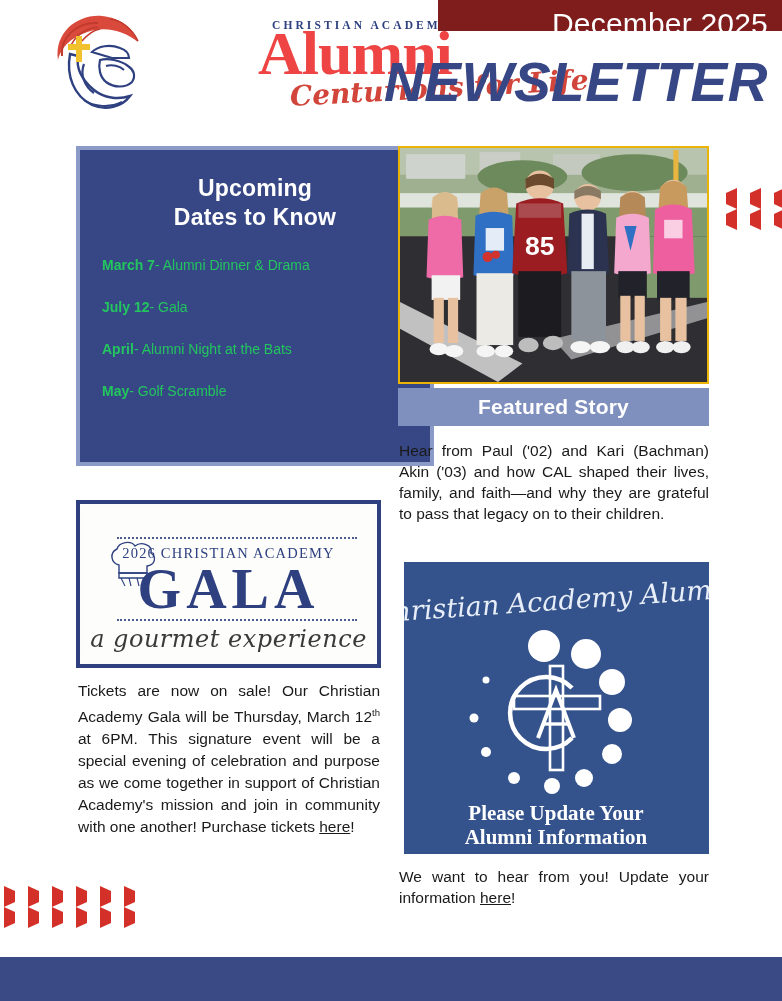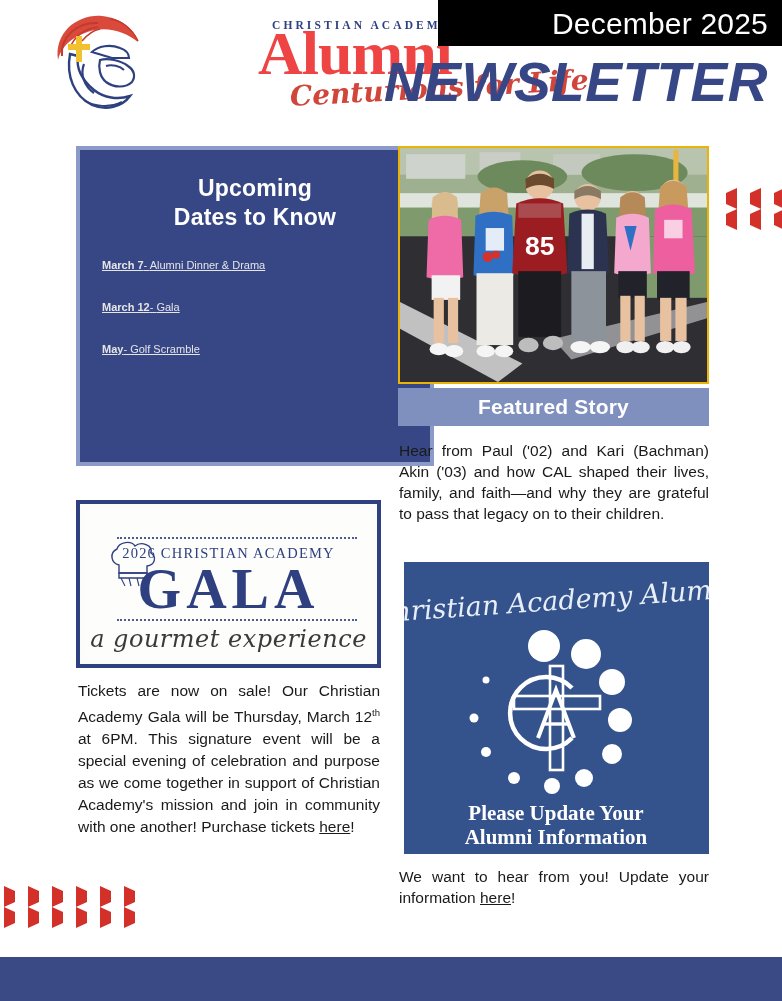--- a/index.html
+++ b/index.html
@@ -35,22 +35,22 @@
   }
   .brand-script{
     position:absolute;left:142px;top:72px;
     font-family:"DejaVu Serif",serif;
     font-style:italic;font-weight:700;
     font-size:28px;line-height:30px;color:#d1453a;
     white-space:nowrap;transform:rotate(-3.2deg);transform-origin:left center;
   }
 
   .date-band{
-    position:absolute;left:438px;top:0;width:344px;height:46px;
-    background:#000000;
+    position:absolute;left:438px;top:0;width:344px;height:31px;
+    background:#7f1d1d;
   }
   .date-band span{
     position:absolute;right:14px;top:8px;
     font-size:30px;line-height:32px;color:#ffffff;font-weight:400;
     letter-spacing:0.2px;white-space:nowrap;
   }
   .newsletter-title{
     position:absolute;right:14px;top:52px;
     font-size:55px;line-height:60px;font-weight:700;color:#374785;
     letter-spacing:0.5px;white-space:nowrap;font-style:italic;
@@ -60,21 +60,21 @@
   .dates-box{
     position:absolute;left:76px;top:146px;width:358px;height:320px;
     background:#374785;border:4px solid #8b9ac6;box-sizing:border-box;
   }
   .dates-title{
     margin:24px 0 0 0;text-align:center;color:#ffffff;
     font-size:23px;line-height:29px;font-weight:700;letter-spacing:0.2px;
   }
   .dates-list{margin:22px 22px 0 22px;}
   .date-item{
-    color:#e5e5e5;font-size:11px;line-height:22px;margin-bottom:20px;text-decoration:underline;
+    color:#22c55e;font-size:14px;line-height:22px;margin-bottom:20px;
   }
   .date-item b{font-weight:700;}
 
   
   .photo-card{
     position:absolute;left:398px;top:146px;width:311px;height:238px;
     border:2px solid #eab308;box-sizing:border-box;background:#6f7d63;
     overflow:hidden;
   }
   .photo-svg{display:block;width:100%;height:100%;}
@@ -201,21 +201,24 @@
   <div class="dates-box">
     <div class="dates-title">
       <div>Upcoming</div>
       <div>Dates to Know</div>
     </div>
     <div class="dates-list">
       <div class="date-item">
         <b>March 7</b><span>- </span><span>Alumni Dinner &amp; Drama</span>
       </div>
       <div class="date-item">
-        <b>March 12</b><span>- </span><span>Gala</span>
+        <b>July 12</b><span>- </span><span>Gala</span>
+      </div>
+      <div class="date-item">
+        <b>April</b><span>- </span><span>Alumni Night at the Bats</span>
       </div>
       <div class="date-item">
         <b>May</b><span>- </span><span>Golf Scramble</span>
       </div>
     </div>
   </div>
 
   <div class="photo-card">
     <svg class="photo-svg" viewBox="0 0 301 228" preserveAspectRatio="none">
       <rect width="301" height="228" fill="#8fa27e"></rect>

